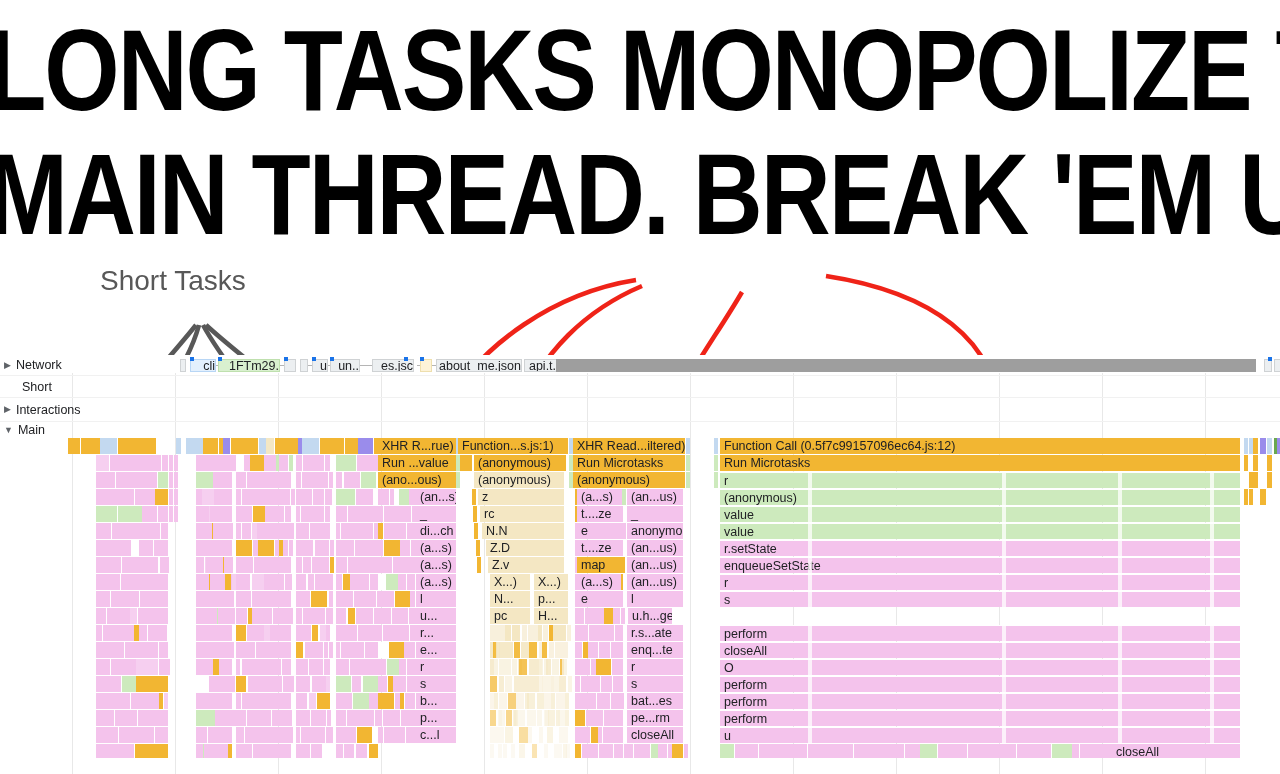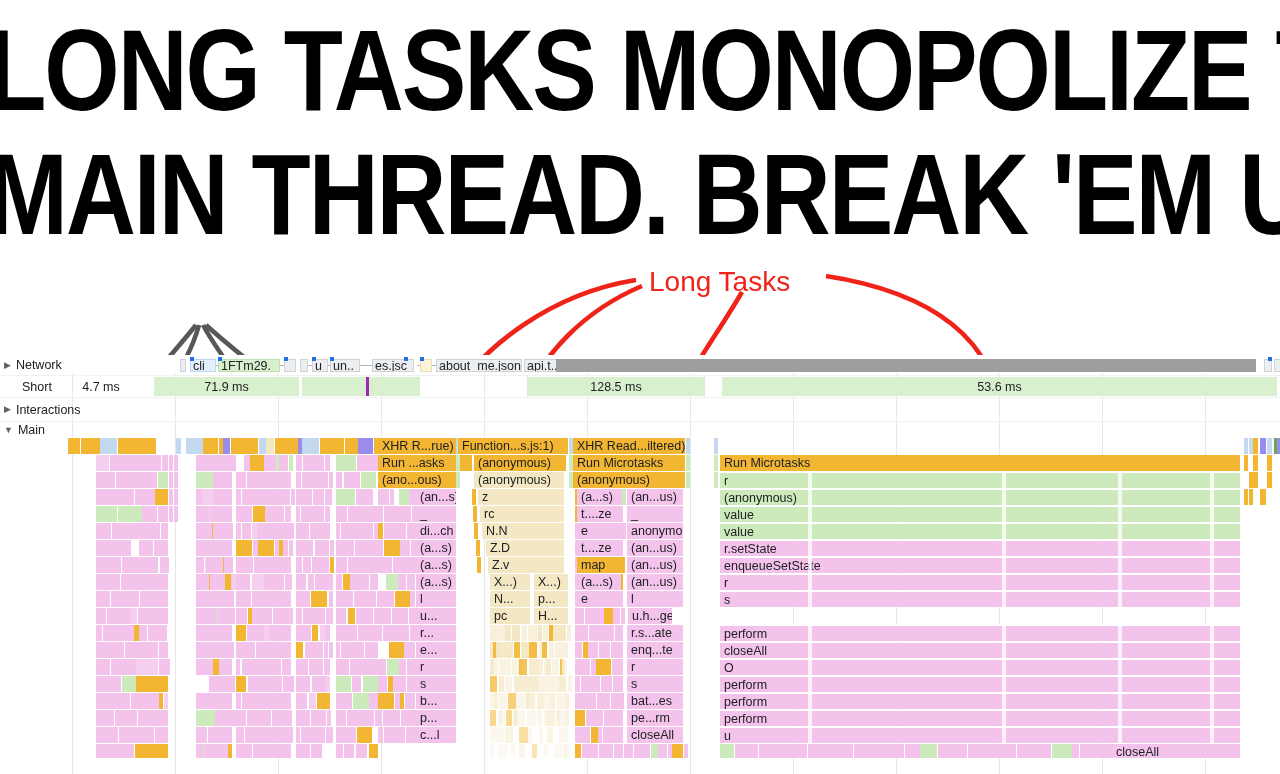--- a/index.html
+++ b/index.html
@@ -36,21 +36,21 @@
   .ruler .tick{position:absolute;top:1px;font-size:12.5px;color:#303030;transform:translateX(-100%);padding-right:5px;}
   .vgrid{position:absolute;top:18px;bottom:0;width:1px;background:#e8e8e8;}
 
   .row{position:relative;}
   .rowlabel{position:absolute;left:4px;top:0;height:100%;display:flex;align-items:center;
             font-size:12.5px;color:#202124;z-index:6;white-space:nowrap;}
   .caret{display:inline-block;margin-right:5px;font-size:9px;color:#5f6368;line-height:1;}
 
   .netrow{height:20px;border-bottom:1px solid #f1f1f1;}
   .netarea{position:absolute;left:72px;right:0;top:2px;height:16px;}
-  .netbar{position:absolute;top:2px;height:13px;background:#eceff1;border:1px solid #cfd2d4;box-sizing:border-box;}
+  .netbar{position:absolute;top:2px;height:13px;background:#eceff1;border:1px solid #cfd2d4;box-sizing:border-box;text-align:right;}
   .netbar.grey{background:#9e9e9e;border-color:#9e9e9e;}
   .netbar.lbl{color:#202124;font-size:12.5px;line-height:13px;padding-left:2px;overflow:hidden;white-space:nowrap;}
   .netbar.blue{background:#e3f0fd;border-color:#b8d6f5;}
   .netbar.cream{background:#fdf3d8;border-color:#eedfae;}
   .netdot{position:absolute;top:0px;width:4px;height:4px;background:#1a73e8;}
   .netline{position:absolute;top:8px;height:1px;background:#b5b5b5;}
 
   .framesrow{height:21px;border-bottom:1px solid #f1f1f1;}
   .framearea{position:absolute;left:72px;right:0;top:1px;height:19px;}
   .frame{position:absolute;top:0;height:19px;background:#d9f0cf;display:flex;align-items:center;justify-content:center;
@@ -79,21 +79,21 @@
 </head>
 <body>
 
 <div class="page">
 
   <div class="headline">
     <span class="hl-line">LONG TASKS MONOPOLIZE THE</span>
     <span class="hl-line">MAIN THREAD. BREAK 'EM UP!</span>
   </div>
 
-  <div class="ann ann-long">Long Tasks</div>
+  <div class="ann ann-short">Short Tasks</div>
 
   <svg class="arrows" viewBox="0 0 1280 220">
     <defs>
       <marker id="ahG" markerWidth="7" markerHeight="7" refX="2.2" refY="3.5" orient="auto">
         <path d="M0,0 L6.5,3.5 L0,7 Z" fill="#585858"></path>
       </marker>
       <marker id="ahR" markerWidth="7" markerHeight="7" refX="2.2" refY="3.5" orient="auto">
         <path d="M0,0 L6.5,3.5 L0,7 Z" fill="#ef2318"></path>
       </marker>
     </defs>
@@ -159,29 +159,20 @@
         <div class="netbar grey" style="left:484px;width:700px"></div>
         <div class="netbar" style="left:1192px;width:8px"></div>
         <div class="netdot" style="left:1196px"></div>
         <div class="netbar" style="left:1202px;width:14px"></div>
       </div>
     </div>
 
     <div class="row framesrow">
       <div class="rowlabel" style="left:22px">
         <span>Short</span>
-      </div>
-      <div class="framearea">
-        <div class="frame plain" style="left:-10px;width:78px;background:transparent">4.7 ms</div>
-        <div class="frame" style="left:82px;width:145px">71.9 ms</div>
-        <div class="frame" style="left:230px;width:118px"></div>
-        <div class="framepurple" style="left:294px"></div>
-        <div class="frame plain" style="left:352px;width:280px;background:transparent">270.2 ms</div>
-        <div class="frame" style="left:455px;width:178px">128.5 ms</div>
-        <div class="frame" style="left:650px;width:555px">53.6 ms</div>
       </div>
     </div>
 
     <div class="row introw">
       <div class="rowlabel">
         <span class="caret">▶</span>
         <span>Interactions</span>
       </div>
     </div>
 
@@ -1017,21 +1008,21 @@
           <div class="fbar c-green" style="left: 569px; top: 34px; width: 4px;"></div>
           <div class="fbar c-blue" style="left: 686px; top: 0px; width: 4px;"></div>
           <div class="fbar c-green" style="left: 686px; top: 17px; width: 4px;"></div>
           <div class="fbar c-green" style="left: 686px; top: 34px; width: 4px;"></div>
           <div class="fbar c-blue" style="left: 714px; top: 0px; width: 4px;"></div>
           <div class="fbar c-green" style="left: 714px; top: 17px; width: 4px;"></div>
           <div class="fbar c-green" style="left: 714px; top: 34px; width: 4px;"></div>
         </div>
       <div class="flame" id="flame-labels">
           <div class="fbar c-orange" style="left: 378px; top: 0px; width: 78px;">XHR R...rue)</div>
-          <div class="fbar c-orange" style="left: 378px; top: 17px; width: 78px;">Run ...asks</div>
+          <div class="fbar c-orange" style="left: 378px; top: 17px; width: 78px;">Run ...value</div>
           <div class="fbar c-orange" style="left: 378px; top: 34px; width: 78px;">(ano...ous)</div>
           <div class="fbar c-pink" style="left: 416px; top: 51px; width: 40px;">(an...s)</div>
           <div class="fbar c-pink" style="left: 416px; top: 68px; width: 40px;">_</div>
           <div class="fbar c-pink" style="left: 416px; top: 85px; width: 40px;">di...ch</div>
           <div class="fbar c-pink" style="left: 416px; top: 102px; width: 40px;">(a...s)</div>
           <div class="fbar c-pink" style="left: 416px; top: 119px; width: 40px;">(a...s)</div>
           <div class="fbar c-pink" style="left: 416px; top: 136px; width: 40px;">(a...s)</div>
           <div class="fbar c-pink" style="left: 416px; top: 153px; width: 40px;">l</div>
           <div class="fbar c-pink" style="left: 416px; top: 170px; width: 40px;">u...</div>
           <div class="fbar c-pink" style="left: 416px; top: 187px; width: 40px;">r...</div>
@@ -1073,20 +1064,21 @@
           <div class="fbar c-pink" style="left: 577px; top: 153px; width: 44px;">e</div>
           <div class="fbar c-pink" style="left: 627px; top: 153px; width: 56px;">l</div>
           <div class="fbar c-pink" style="left: 628px; top: 170px; width: 44px;">u.h...ge</div>
           <div class="fbar c-pink" style="left: 627px; top: 187px; width: 56px;">r.s...ate</div>
           <div class="fbar c-pink" style="left: 627px; top: 204px; width: 56px;">enq...te</div>
           <div class="fbar c-pink" style="left: 627px; top: 221px; width: 56px;">r</div>
           <div class="fbar c-pink" style="left: 627px; top: 238px; width: 56px;">s</div>
           <div class="fbar c-pink" style="left: 627px; top: 255px; width: 56px;">bat...es</div>
           <div class="fbar c-pink" style="left: 627px; top: 272px; width: 56px;">pe...rm</div>
           <div class="fbar c-pink" style="left: 627px; top: 289px; width: 56px;">closeAll</div>
+          <div class="fbar c-orange" style="left: 720px; top: 0px; width: 520px;">Function Call (0.5f7c99157096ec64.js:12)</div>
           <div class="fbar c-orange" style="left: 720px; top: 17px; width: 520px;">Run Microtasks</div>
           <div class="fbar c-green" style="left: 720px; top: 34px; width: 520px; border-top: 1px solid rgb(255, 255, 255); height: 16px;">r</div>
           <div class="fbar c-green" style="left: 720px; top: 51px; width: 520px; border-top: 1px solid rgb(255, 255, 255); height: 16px;">(anonymous)</div>
           <div class="fbar c-green" style="left: 720px; top: 68px; width: 520px; border-top: 1px solid rgb(255, 255, 255); height: 16px;">value</div>
           <div class="fbar c-green" style="left: 720px; top: 85px; width: 520px; border-top: 1px solid rgb(255, 255, 255); height: 16px;">value</div>
           <div class="fbar c-pink" style="left: 720px; top: 119px; width: 520px; border-top: 1px solid rgb(255, 255, 255); height: 16px;">enqueueSetState</div>
           <div class="fbar c-pink" style="left: 720px; top: 102px; width: 520px; border-top: 1px solid rgb(255, 255, 255); height: 16px;">r.setState</div>
           <div class="fbar c-pink" style="left: 720px; top: 136px; width: 520px; border-top: 1px solid rgb(255, 255, 255); height: 16px;">r</div>
           <div class="fbar c-pink" style="left: 720px; top: 153px; width: 520px; border-top: 1px solid rgb(255, 255, 255); height: 16px;">s</div>
           <div class="fbar c-pink" style="left: 720px; top: 187px; width: 520px; border-top: 1px solid rgb(255, 255, 255); height: 16px;">perform</div>

